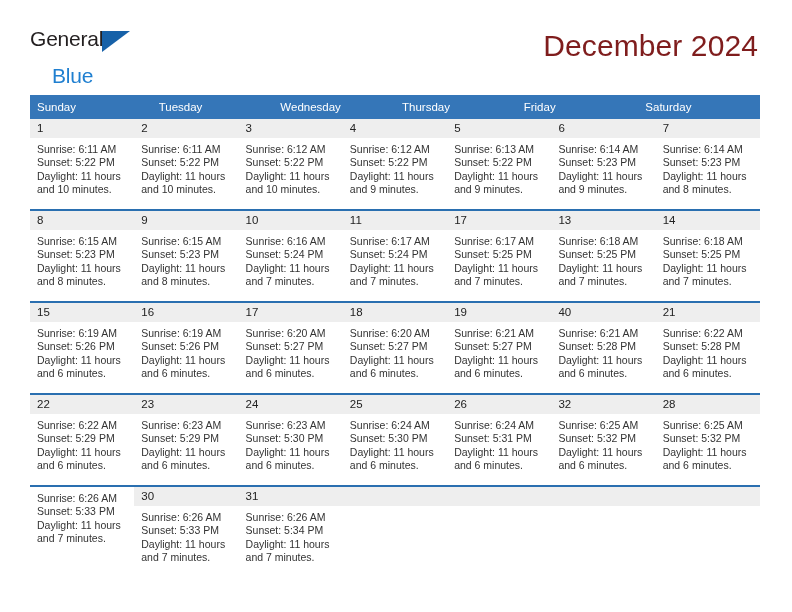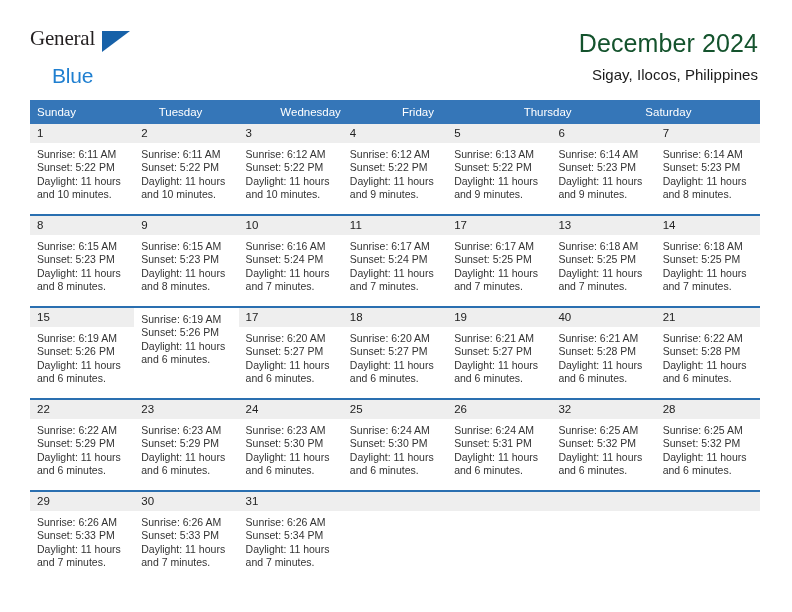--- a/index.html
+++ b/index.html
@@ -37,21 +37,21 @@
     line-height: 1;
     user-select: none;
   }
   .brand-general {
     position: absolute;
     left: 0;
     top: 0;
     font-size: 21px;
     letter-spacing: -0.2px;
     color: #231f20;
-    font-family: Liberation Serif, serif;
+    font-family: Liberation Sans, sans-serif;
   }
   .brand-blue {
     position: absolute;
     left: 22px;
     top: 37px;
     font-size: 21px;
     letter-spacing: -0.2px;
     color: #1f7fd0;
     font-family: "Liberation Sans", sans-serif;
   }
@@ -63,23 +63,23 @@
     height: 0;
     border-left: 28px solid #1761a8;
     border-bottom: 21px solid transparent;
   }
 
   .titles {
     text-align: right;
     padding-top: 2px;
   }
   .month-title {
-    font-size: 25px;
+    font-size: 30px;
     font-weight: normal;
-    color: #14532d;
+    color: #7f1d1d;
     line-height: 1.08;
     letter-spacing: 0.1px;
   }
   .location-title {
     font-size: 15px;
     font-weight: normal;
     color: #1a1a1a;
     margin-top: 9px;
     letter-spacing: 0.05px;
   }
@@ -151,32 +151,31 @@
   <div class="header">
 
     <div class="brand">
       <span class="brand-general">General</span>
       <span class="brand-flag"></span>
       <span class="brand-blue">Blue</span>
     </div>
 
     <div class="titles">
       <div class="month-title">December 2024</div>
-      <div class="location-title">Sigay, Ilocos, Philippines</div>
     </div>
 
   </div>
 
   <div class="calendar">
     <div class="weekday-row" id="weekday-row">
         <div class="weekday">Sunday</div>
         <div class="weekday">Tuesday</div>
         <div class="weekday">Wednesday</div>
+        <div class="weekday">Thursday</div>
         <div class="weekday">Friday</div>
-        <div class="weekday">Thursday</div>
         <div class="weekday">Saturday</div>
       </div>
     <div id="weeks-container">
         <div class="week-row first">
           <div class="day-cell">
             <div class="day-number">1</div>
             <div class="day-body">
               <div class="day-line">Sunrise: 6:11 AM</div>
               <div class="day-line">Sunset: 5:22 PM</div>
               <div class="day-line">Daylight: 11 hours</div>
@@ -307,20 +306,21 @@
           <div class="day-cell">
             <div class="day-number">15</div>
             <div class="day-body">
               <div class="day-line">Sunrise: 6:19 AM</div>
               <div class="day-line">Sunset: 5:26 PM</div>
               <div class="day-line">Daylight: 11 hours</div>
               <div class="day-line">and 6 minutes.</div>
             </div>
           </div>
           <div class="day-cell">
+            <div class="day-number">16</div>
             <div class="day-body">
               <div class="day-line">Sunrise: 6:19 AM</div>
               <div class="day-line">Sunset: 5:26 PM</div>
               <div class="day-line">Daylight: 11 hours</div>
               <div class="day-line">and 6 minutes.</div>
             </div>
           </div>
           <div class="day-cell">
             <div class="day-number">17</div>
             <div class="day-body">
@@ -427,21 +427,20 @@
             <div class="day-body">
               <div class="day-line">Sunrise: 6:25 AM</div>
               <div class="day-line">Sunset: 5:32 PM</div>
               <div class="day-line">Daylight: 11 hours</div>
               <div class="day-line">and 6 minutes.</div>
             </div>
           </div>
         </div>
         <div class="week-row">
           <div class="day-cell">
-            <div class="day-number">29</div>
             <div class="day-body">
               <div class="day-line">Sunrise: 6:26 AM</div>
               <div class="day-line">Sunset: 5:33 PM</div>
               <div class="day-line">Daylight: 11 hours</div>
               <div class="day-line">and 7 minutes.</div>
             </div>
           </div>
           <div class="day-cell">
             <div class="day-number">30</div>
             <div class="day-body">

